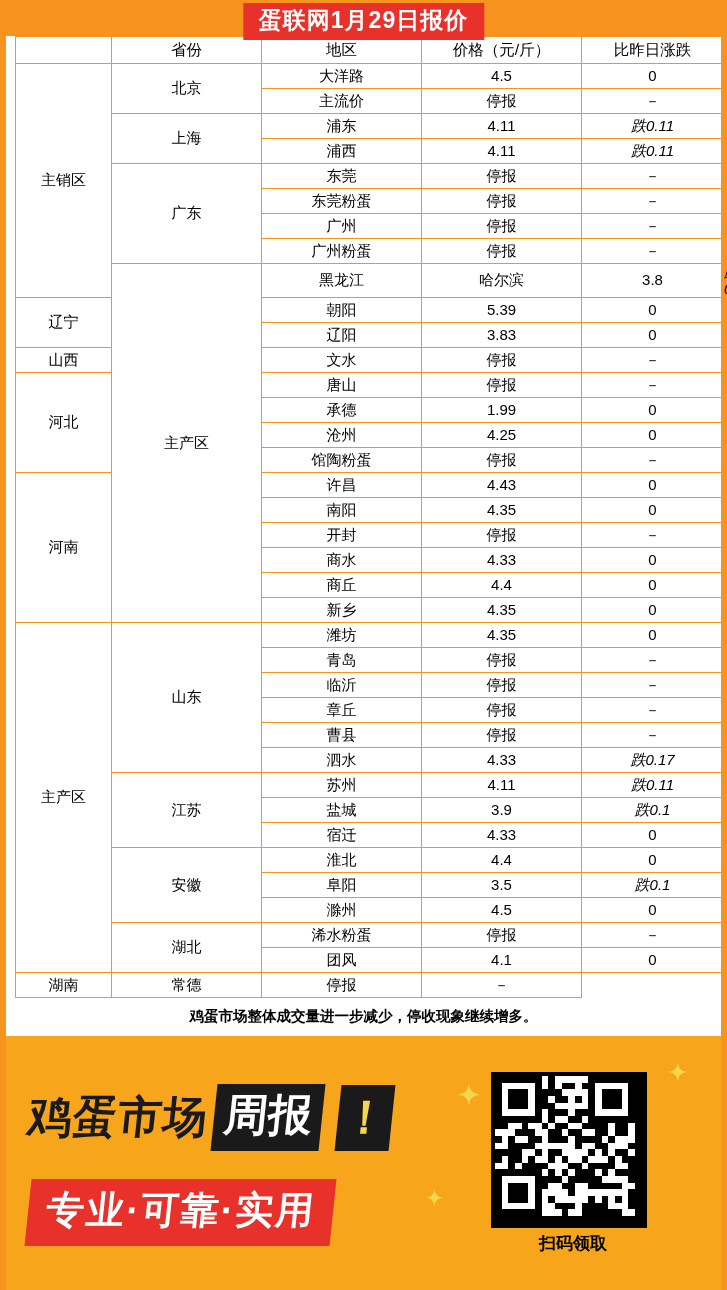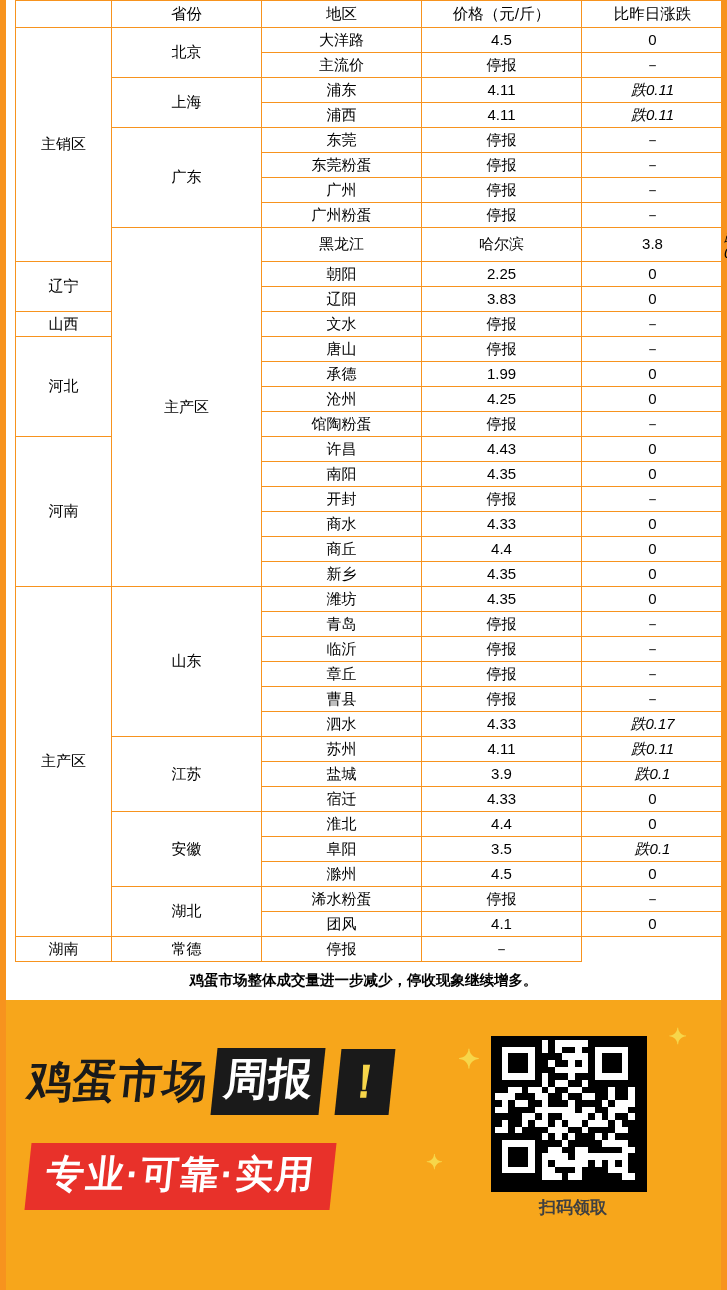--- a/index.html
+++ b/index.html
@@ -184,40 +184,43 @@
   }
   .qr-dot {
     position: absolute;
     background: #ffffff;
   }
   .qr-scan-label {
     position: absolute;
     right: 72px;
     top: 196px;
     font-size: 17px;
-    color: #404040;
+    color: #000000;
     font-weight: bold;
     width: 152px;
     text-align: center;
   }
   .spark {
     position: absolute;
     color: #f7d64a;
     font-size: 26px;
     font-weight: bold;
   }
   .spark1 { left: 452px; top: 44px; }
   .spark2 { left: 420px; top: 150px; font-size: 20px; }
   .spark3 { right: 34px; top: 24px; font-size: 22px; }
 </style>
 </head>
 <body>
 
 <div class="page">
 
+  <div class="header-band">
+    <div class="header-title">蛋联网1月29日报价</div>
+  </div>
 
 
   <div class="table-wrap">
     <table class="price">
       <colgroup>
         <col class="col-region">
         <col class="col-prov">
         <col class="col-area">
         <col class="col-price">
         <col class="col-change">
@@ -279,21 +282,21 @@
           <tr>
             <td class="region-cell" rowspan="14">主产区</td>
             <td class="prov-cell" rowspan="1">黑龙江</td>
             <td>哈尔滨</td>
             <td>3.8</td>
             <td class="down">跌0.2</td>
           </tr>
           <tr>
             <td class="prov-cell" rowspan="2">辽宁</td>
             <td>朝阳</td>
-            <td>2.25</td>
+            <td>5.39</td>
             <td class="zero">0</td>
           </tr>
           <tr>
             <td>辽阳</td>
             <td>3.83</td>
             <td class="zero">0</td>
           </tr>
           <tr>
             <td class="prov-cell" rowspan="1">山西</td>
             <td>文水</td>

